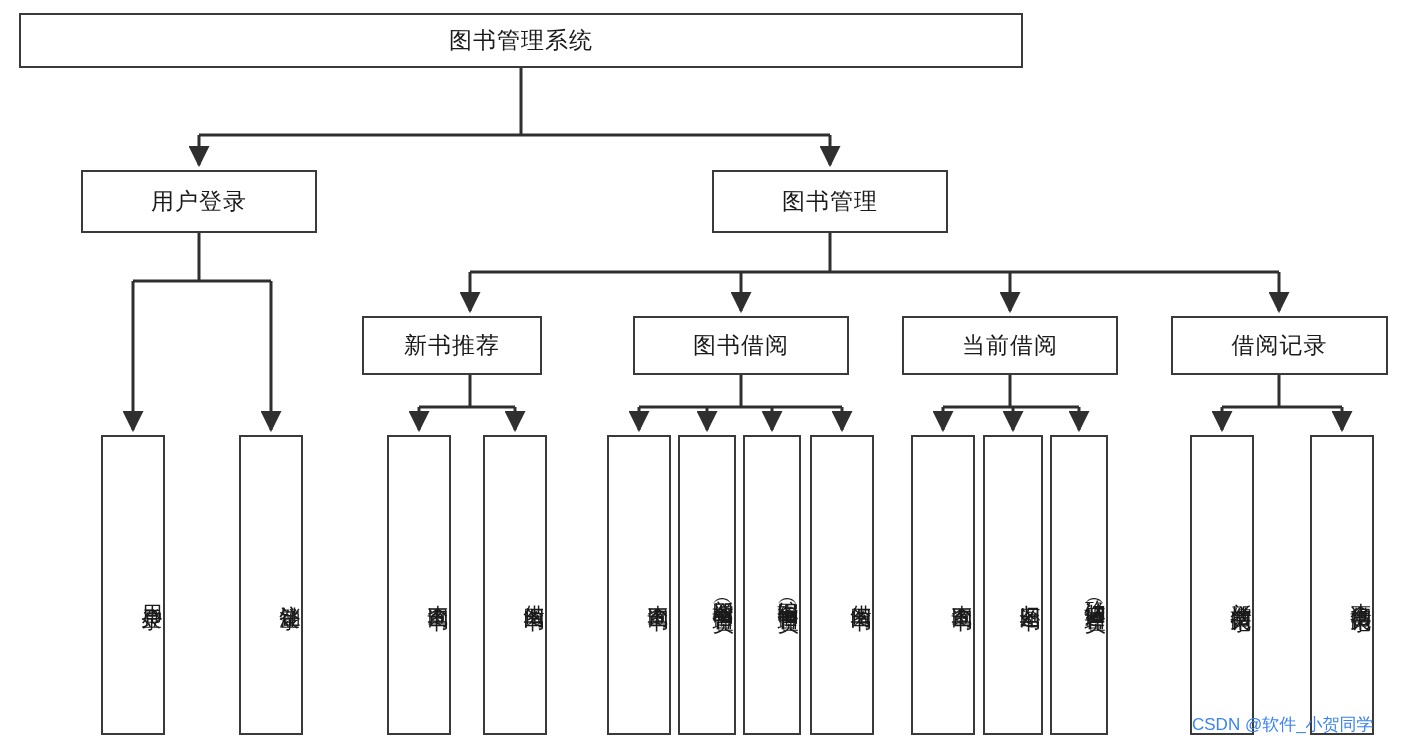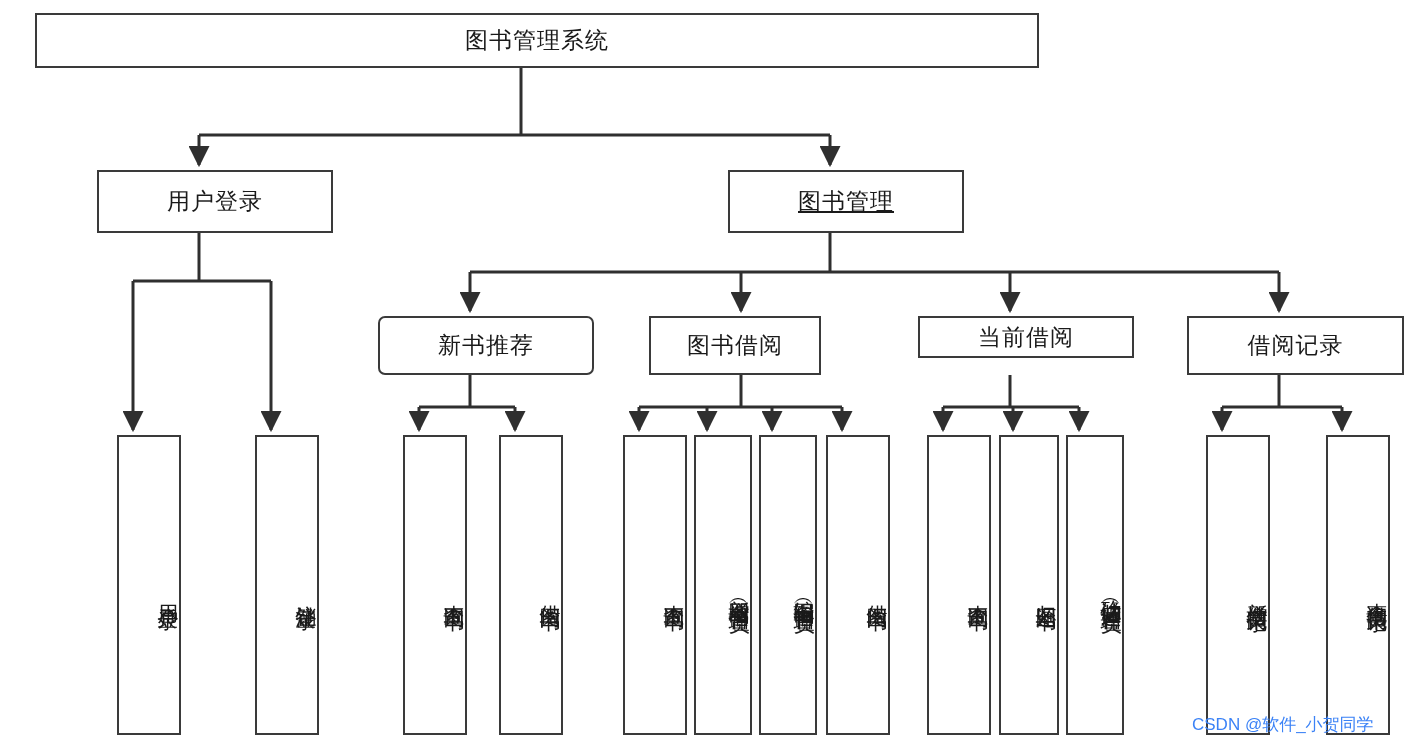--- a/index.html
+++ b/index.html
@@ -28,21 +28,20 @@
   .node {
     position: absolute;
     box-sizing: border-box;
     border: 2px solid #3a3a3a;
     background: #ffffff;
     display: flex;
     align-items: center;
     justify-content: center;
     color: #1a1a1a;
     z-index: 2;
-    margin-left: 16px;
   }
   .node.horiz {
     font-size: 23px;
     letter-spacing: 1px;
   }
   .node.vert {
     writing-mode: vertical-rl;
     text-orientation: upright;
     font-size: 21px;
     letter-spacing: 2px;
@@ -121,31 +120,31 @@
     </g>
   </svg>
 
   <div class="node horiz" style="left: 19px; top: 13px; width: 1004px; height: 55px;">
     <span>图书管理系统</span>
   </div>
 
   <div class="node horiz" style="left: 81px; top: 170px; width: 236px; height: 63px;">
     <span>用户登录</span>
   </div>
-  <div class="node horiz" style="left: 712px; top: 170px; width: 236px; height: 63px; text-decoration: underline;">
+  <div class="node horiz" style="left: 712px; top: 170px; width: 236px; height: 63px;">
     <span>图书管理</span>
   </div>
 
-  <div class="node horiz" style="left: 362px; top: 316px; width: 216px; height: 59px; border-radius: 7px;">
+  <div class="node horiz" style="left: 362px; top: 316px; width: 180px; height: 59px;">
     <span>新书推荐</span>
   </div>
-  <div class="node horiz" style="left: 633px; top: 316px; width: 172px; height: 59px;">
+  <div class="node horiz" style="left: 633px; top: 316px; width: 216px; height: 59px;">
     <span>图书借阅</span>
   </div>
-  <div class="node horiz" style="left: 902px; top: 316px; width: 216px; height: 42px;">
+  <div class="node horiz" style="left: 902px; top: 316px; width: 216px; height: 59px;">
     <span>当前借阅</span>
   </div>
   <div class="node horiz" style="left: 1171px; top: 316px; width: 217px; height: 59px; justify-content: center;">
     <span>借阅记录</span>
   </div>
 
   <div class="node vert" style="left: 101px; top: 435px; width: 64px; height: 300px;">
     <span class="vlabel">用户登录</span>
   </div>
   <div class="node vert" style="left: 239px; top: 435px; width: 64px; height: 300px;">

